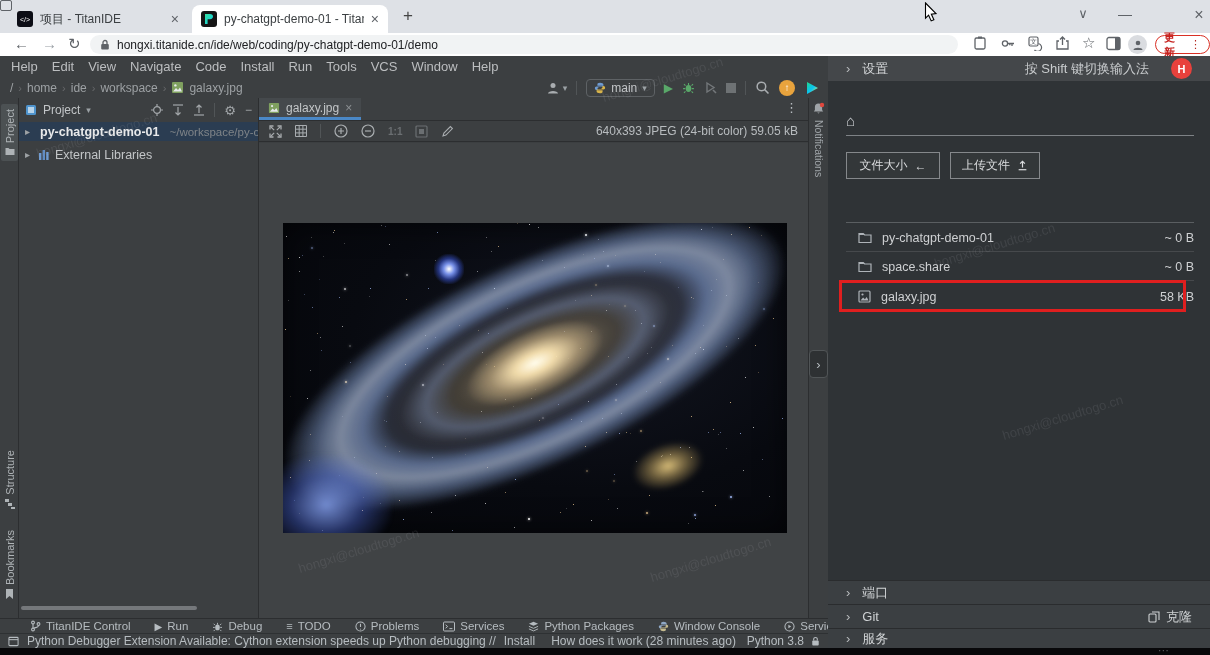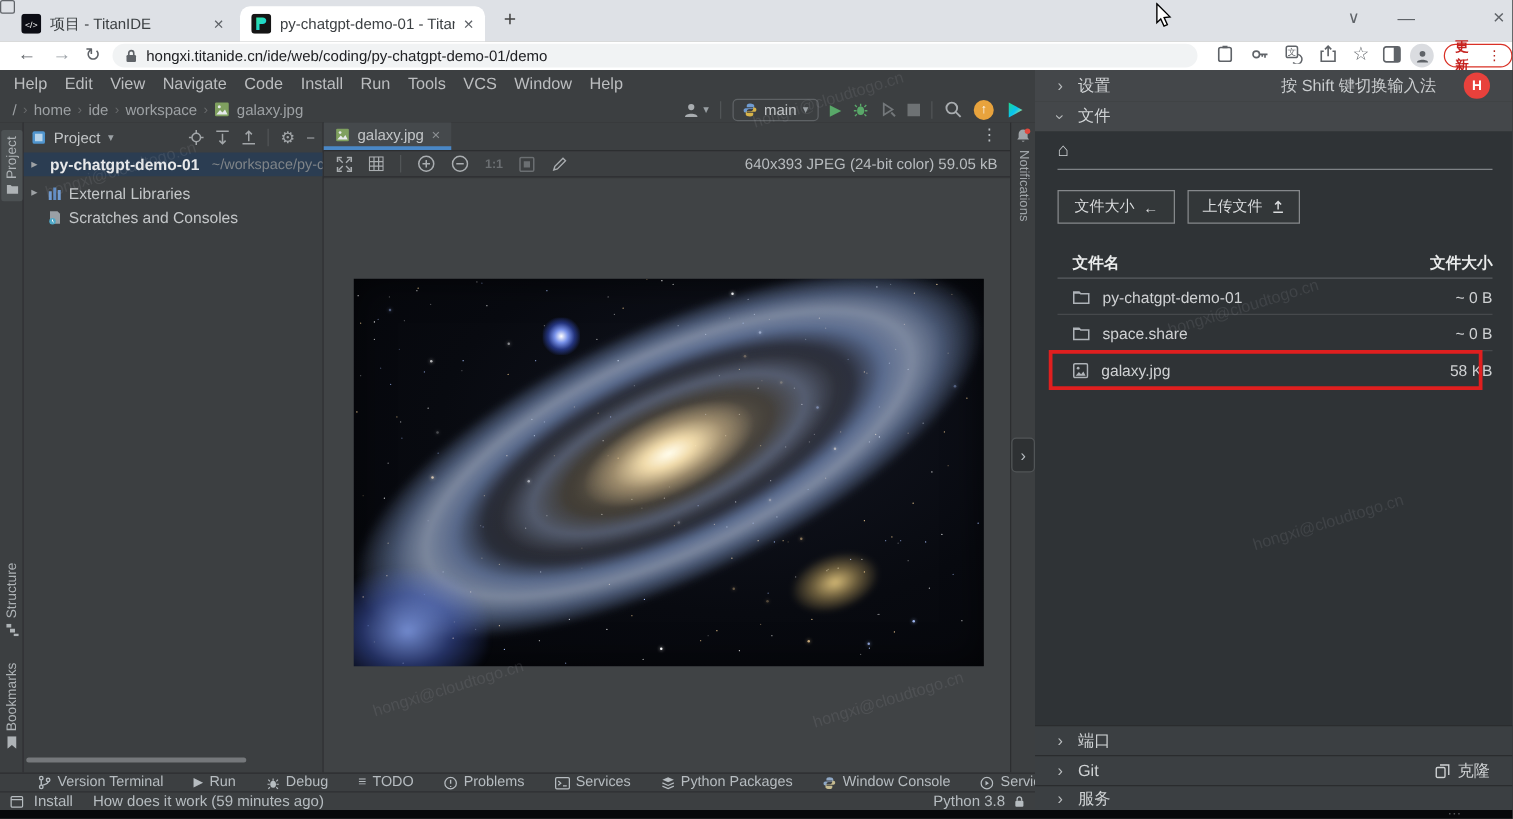--- a/index.html
+++ b/index.html
@@ -376,28 +376,20 @@
       <span class="pth">~/workspace/py-ch</span>
     </div>
     <div class="trow" style="margin-top:4px">
       <span class="chev">▸</span>
       <svg width="12" height="11" viewBox="0 0 12 11">
           <rect x="1" y="4" width="2.4" height="7" fill="#6f9bd1"></rect>
           <rect x="4.6" y="1" width="2.4" height="10" fill="#5f8cc4"></rect>
           <rect x="8.2" y="3" width="2.4" height="8" fill="#6f9bd1"></rect>
         </svg>
       <span>External Libraries</span>
-    </div>
-    <div class="trow" style="padding-left:19px">
-      <svg width="12" height="12" viewBox="0 0 12 12">
-          <path d="M2 1h6l2 2v8H2z" fill="#9aa0a5"></path>
-          <circle cx="4" cy="9" r="2.6" fill="#4fa8c7"></circle>
-          <path d="M4 7.6V9l1 .7" stroke="#fff" stroke-width=".8" fill="none"></path>
-        </svg>
-      <span>Scratches and Consoles</span>
     </div>
     <div id="pp-scroll"></div>
   </div>
 
   <div id="editor">
     <div id="etabbar">
       <div id="etab">
         <svg width="12" height="12" viewBox="0 0 13 13">
             <rect x="1" y="1" width="11" height="11" rx="1" fill="#7fa05f"></rect>
             <circle cx="4.4" cy="4.4" r="1.2" fill="#e6e9ec"></circle>
@@ -673,21 +665,21 @@
   </div>
 
   <div id="bottombar">
     <span class="bbitem">
       <svg width="11" height="12" viewBox="0 0 11 12">
           <circle cx="3" cy="2.5" r="1.4" fill="none" stroke="#b6bcc0" stroke-width="1.1"></circle>
           <circle cx="3" cy="9.5" r="1.4" fill="none" stroke="#b6bcc0" stroke-width="1.1"></circle>
           <circle cx="8.5" cy="4" r="1.4" fill="none" stroke="#b6bcc0" stroke-width="1.1"></circle>
           <path d="M3 4v4M8.5 5.4C8.5 7.4 5.6 7.4 3.9 8.2" fill="none" stroke="#b6bcc0" stroke-width="1.1"></path>
         </svg>
-      <span>Version Terminal</span>
+      <span>TitanIDE Control</span>
     </span>
     <span class="bbitem">
       <span style="font-size:10px">▶</span>
       <span>Run</span>
     </span>
     <span class="bbitem">
       <svg width="11" height="11" viewBox="0 0 12 12">
           <ellipse cx="6" cy="7" rx="2.5" ry="3.1" fill="#b6bcc0"></ellipse>
           <path d="M6 2v2M3.2 4.4L1.8 3M8.8 4.4L10.2 3M3.1 7H1.1M10.9 7h-2M3.2 9.6l-1.4 1.4M8.8 9.6l1.4 1.4" stroke="#b6bcc0" stroke-width="1"></path>
         </svg>
@@ -732,63 +724,56 @@
         </svg>
       <span>Services</span>
     </span>
   </div>
 
   <div id="statusbar">
     <svg width="11" height="11" viewBox="0 0 12 12">
         <rect x="1" y="1.5" width="10" height="9" rx="1" fill="none" stroke="#b6bcc0" stroke-width="1.1"></rect>
         <path d="M1 4h10" stroke="#b6bcc0" stroke-width="1.1"></path>
       </svg>
+    <span class="sp">Python Debugger Extension Available: Cython extension speeds up Python debugging //</span>
     <span class="sp">Install</span>
-    <span class="sp" style="margin-left:8px">How does it work (59 minutes ago)</span>
+    <span class="sp" style="margin-left:8px">How does it work (28 minutes ago)</span>
     <span id="st-right">
       <span class="sp">Python 3.8</span>
       <svg width="9" height="11" viewBox="0 0 10 12">
           <path d="M3 5V3.5a2 2 0 014 0V5" fill="none" stroke="#b6bcc0" stroke-width="1.2"></path>
           <rect x="1.4" y="5" width="7.2" height="5.4" rx="1" fill="#b6bcc0"></rect>
         </svg>
     </span>
   </div>
 </div>
 
 <div id="rpanel">
   <div class="rp-head" id="rp-head1">
     <span class="rp-chev">›</span>
     <span>设置</span>
     <span id="ime">按 Shift 键切换输入法</span>
     <span id="ravatar">H</span>
   </div>
-  <div class="rp-head">
-    <span class="rp-chev rot90">›</span>
-    <span>文件</span>
-  </div>
 
   <span id="rp-home">⌂</span>
   <div id="rp-div1"></div>
 
   <div class="rbtn" id="btn-back">
     <span>文件大小</span>
     <span style="font-weight:bold">←</span>
   </div>
   <div class="rbtn" id="btn-upload">
     <span>上传文件</span>
     <svg width="11" height="11" viewBox="0 0 12 12">
         <path d="M6 8.2V1.6M3.4 4L6 1.4 8.6 4" fill="none" stroke="#dadcde" stroke-width="1.3"></path>
         <path d="M1.8 10.6h8.4" stroke="#dadcde" stroke-width="1.3"></path>
       </svg>
   </div>
 
-  <div id="tbl-head">
-    <span class="c1">文件名</span>
-    <span class="c2">文件大小</span>
-  </div>
   <div id="tbl-div"></div>
 
   <div class="frow" style="top:167px">
     <svg class="fi" width="14" height="12" viewBox="0 0 14 12">
         <path d="M1 1.5h4.2L6.6 3H13v7.5H1z" fill="none" stroke="#aeb3b8" stroke-width="1.2"></path>
         <path d="M1 1.5h4.2L6.6 3H1z" fill="#aeb3b8"></path>
       </svg>
     <span>py-chatgpt-demo-01</span>
     <span class="sz">~ 0 B</span>
   </div>

